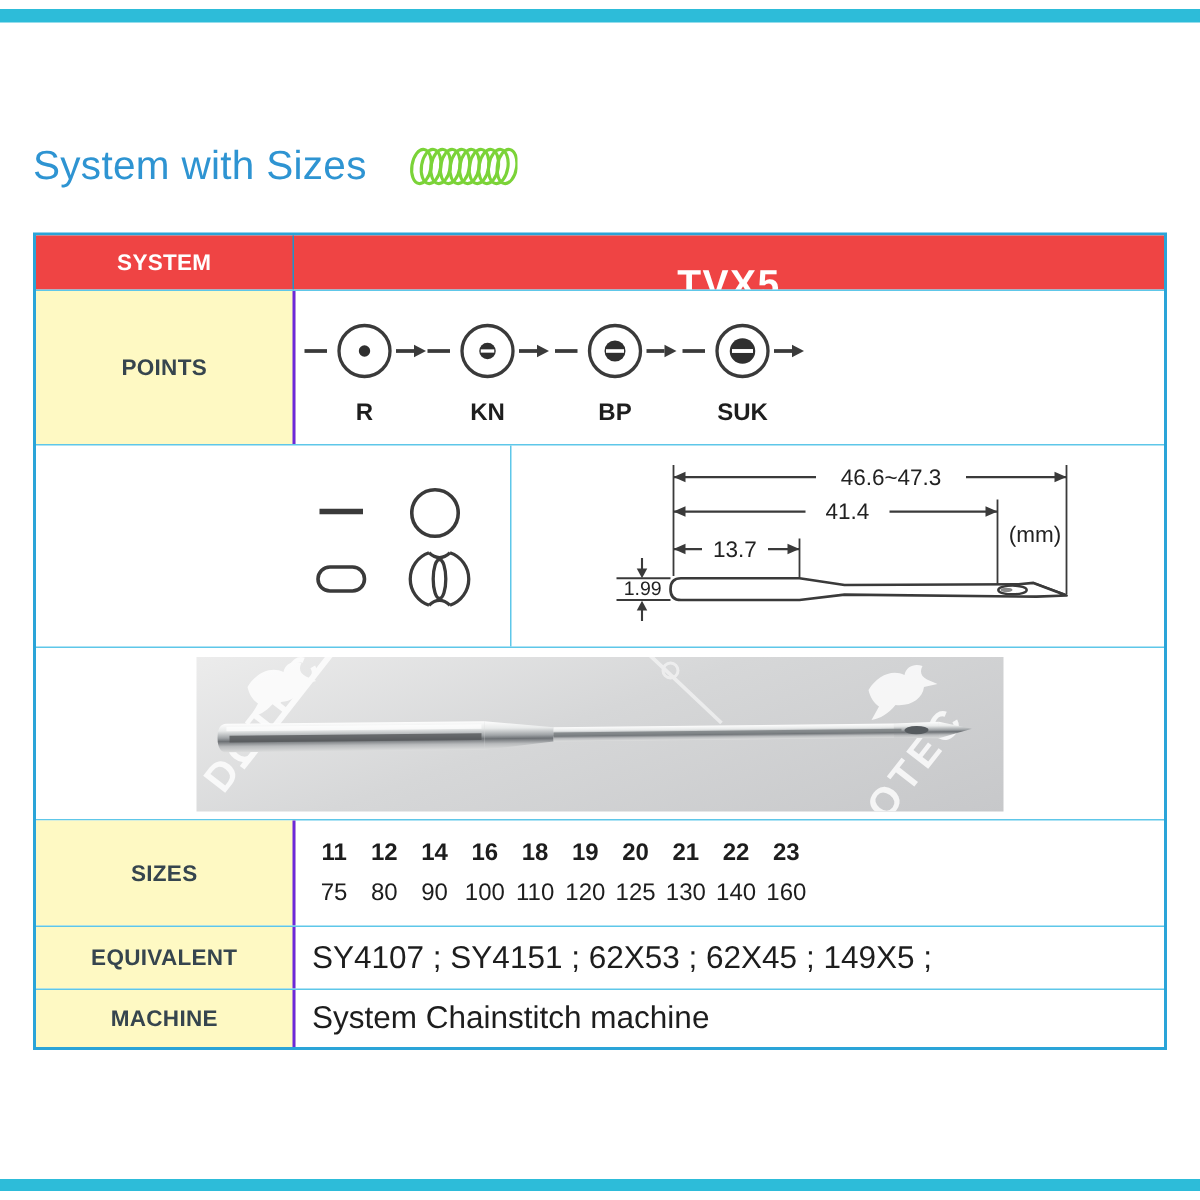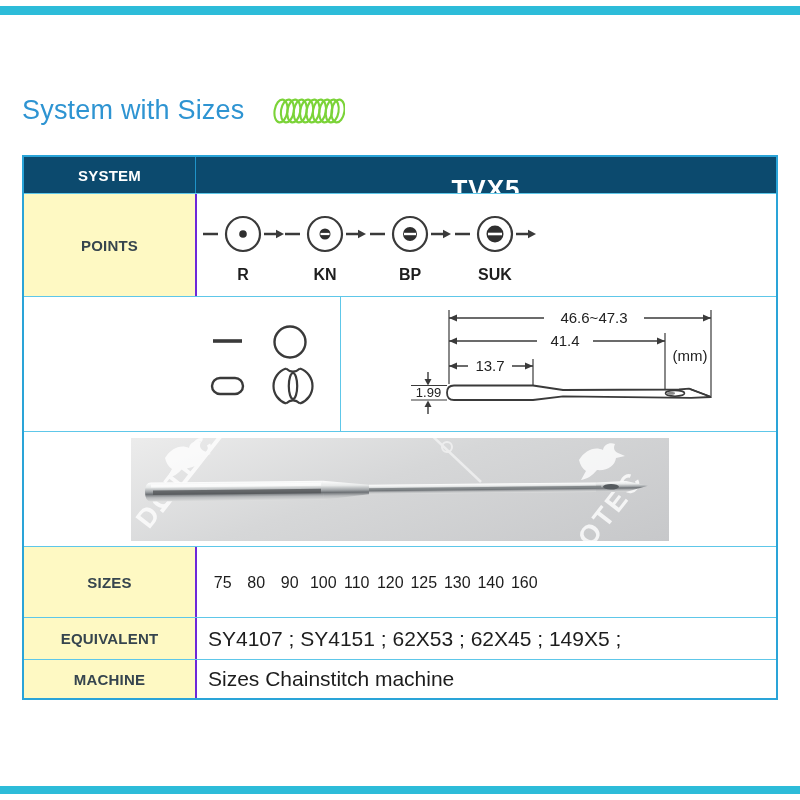--- a/index.html
+++ b/index.html
@@ -6,21 +6,21 @@
   body{width:800px;height:800px;position:relative;background:#fff;overflow:hidden;
        font-family:"Liberation Sans","DejaVu Sans",sans-serif;}
   .accent-bar{position:absolute;left:0;width:800px;height:9px;background:#2dbcd9;}
   #bar-top{top:6px;}
   #bar-bottom{top:786px;height:8px;}
   #title-wrap{position:absolute;left:22px;top:94px;display:flex;align-items:center;gap:29px;}
   #page-title{font-size:27px;color:#2e94d2;letter-spacing:0.2px;}
   #spec-table{position:absolute;left:22px;top:155px;width:756px;height:545px;
               border:2px solid #2aa4d8;box-sizing:border-box;background:#fff;}
   .row{position:relative;width:100%;box-sizing:border-box;border-top:1px solid #5ec7e9;}
-  .row.header{border-top:none;height:36px;background:#0c4a6e;}
+  .row.header{border-top:none;height:36px;background:#ef4444;}
   .row.points{height:103px;}
   .row.shape{height:135px;}
   .row.photo{height:115px;}
   .row.sizes{height:71px;}
   .row.equivalent{height:42px;}
   .row.machine{height:39px;text-align:center;}
   .label-cell{position:absolute;left:0;top:0;bottom:0;width:171px;background:#fef9c3;
               border-right:2px solid #6d28d9;display:flex;flex-direction:column;
               align-items:center;justify-content:center;font-weight:bold;font-size:15px;
               color:#36454e;letter-spacing:0.2px;line-height:1;}
@@ -224,20 +224,32 @@
           <rect x="22" y="50" width="168" height="4.5" fill="#55585a" opacity="0.8"></rect>
           <rect x="238" y="50" width="232" height="2.5" fill="#7b7f82" opacity="0.8"></rect>
         </g>
       </svg>
     </div>
   </div>
 
   <div class="row sizes">
     <div class="label-cell">SIZES</div>
     <div class="sizes-cell">
+      <div class="sizes-line top">
+        <span>11</span>
+        <span>12</span>
+        <span>14</span>
+        <span>16</span>
+        <span>18</span>
+        <span>19</span>
+        <span>20</span>
+        <span>21</span>
+        <span>22</span>
+        <span>23</span>
+      </div>
       <div class="sizes-line">
         <span>75</span>
         <span>80</span>
         <span>90</span>
         <span>100</span>
         <span>110</span>
         <span>120</span>
         <span>125</span>
         <span>130</span>
         <span>140</span>
@@ -246,18 +258,18 @@
     </div>
   </div>
 
   <div class="row equivalent">
     <div class="label-cell">EQUIVALENT</div>
     <div class="text-cell">SY4107 ; SY4151 ; 62X53 ; 62X45 ; 149X5 ;</div>
   </div>
 
   <div class="row machine">
     <div class="label-cell">MACHINE</div>
-    <div class="text-cell">Sizes Chainstitch machine</div>
+    <div class="text-cell">System Chainstitch machine</div>
   </div>
 
 </div>
 
 <div id="bar-bottom" class="accent-bar"></div>
 
 </body></html>

